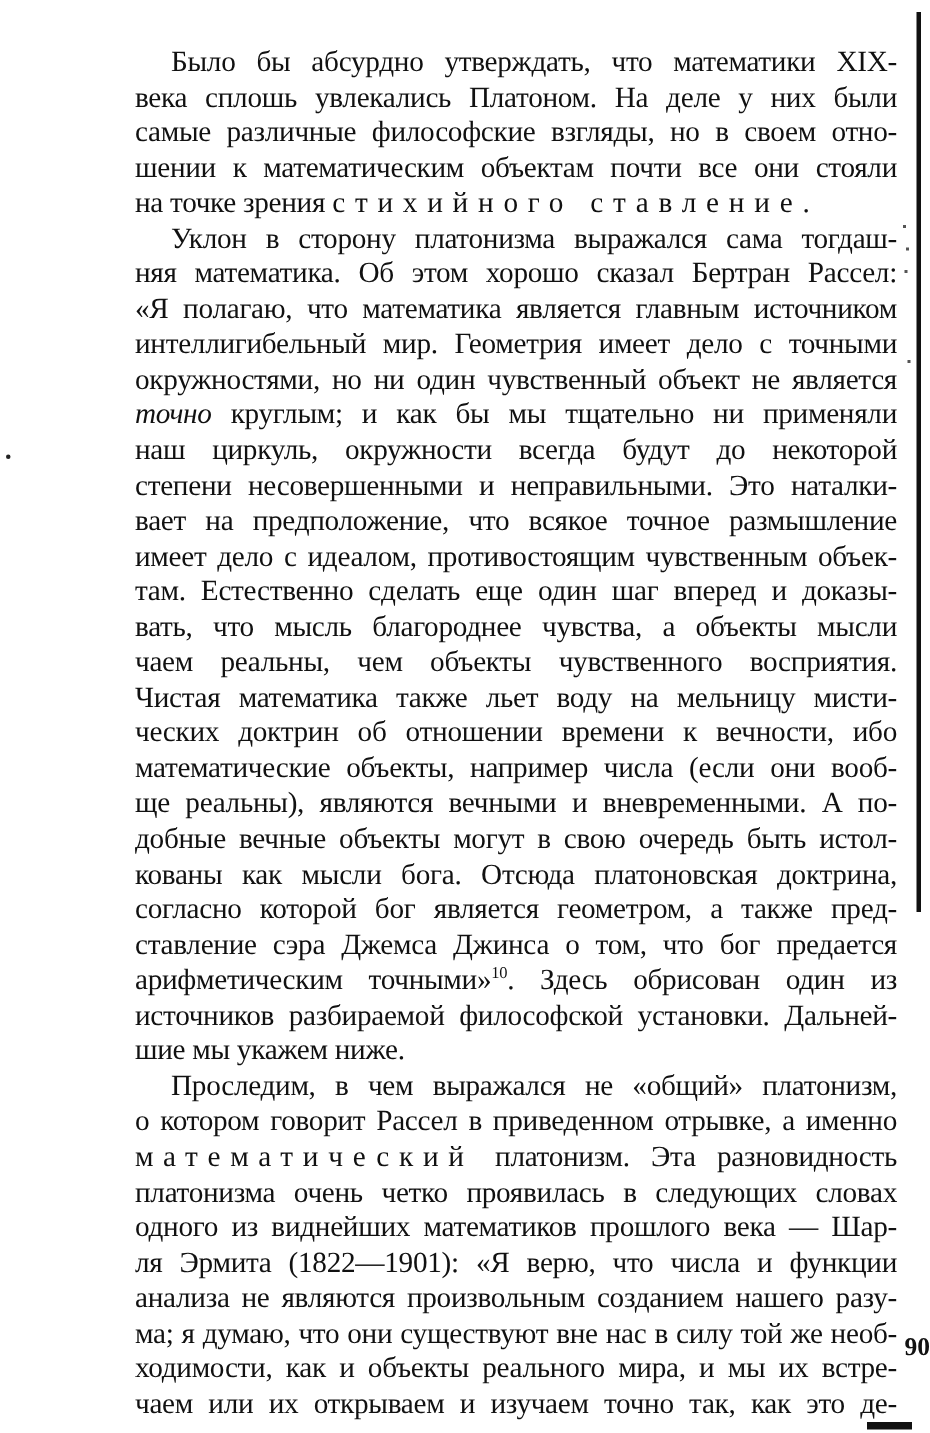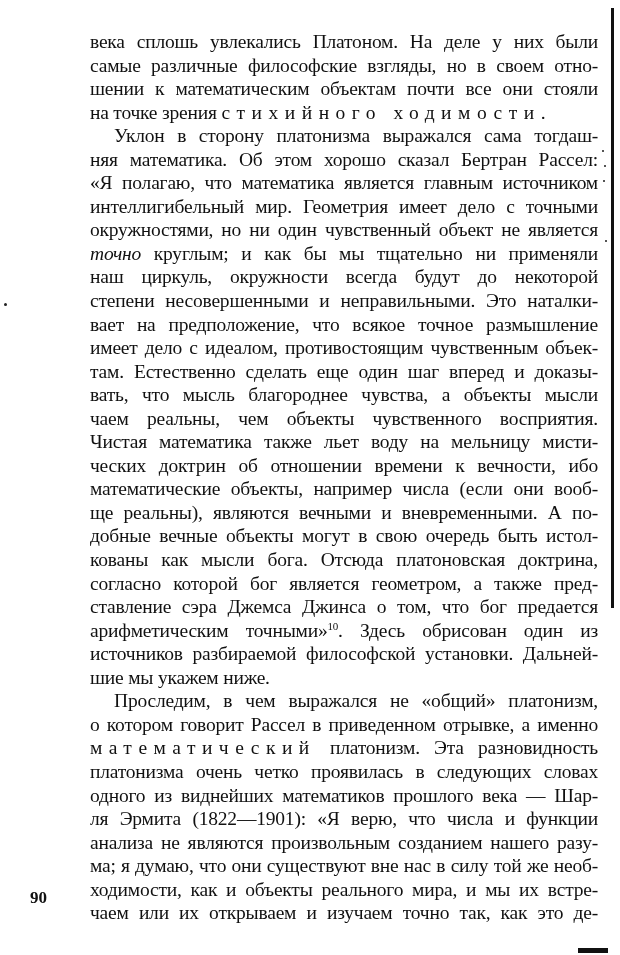--- a/index.html
+++ b/index.html
@@ -14,21 +14,21 @@
     display: block; height: 23.55px; line-height: 23.55px; font-size: 19.5px;
     white-space: nowrap; text-align: justify; text-align-last: justify;
     letter-spacing: -0.2px;
   }
   .line.last { text-align-last: left; }
   .line.indent { padding-left: 24px; }
   .sp { letter-spacing: 6.5px; }
   em { }
   sup { font-size: 11px; line-height: 0; vertical-align: 7px; }
   .page-number {
-    position: absolute; left: 0; width: 100%; top: 888px; text-align: left;
+    position: absolute; left: 0; width: 100%; top: 888px; text-align: right;
     font-size: 17px; font-weight: bold; font-family: "Liberation Serif", serif;
     padding-left: 30px; box-sizing: border-box;
   }
   .right-rule { position: absolute; left: 611px; top: 8px; width: 3px; height: 600px; background: #111; }
   .bottom-mark { position: absolute; left: 578px; top: 948px; width: 30px; height: 5px; background: #111; }
   .scan-dot { position: absolute; width: 3px; height: 3px; background: #222; border-radius: 50%; }
   .speck { position: absolute; width: 2px; height: 2px; background: #555; }
 </style>
 </head>
 <body>
@@ -37,24 +37,25 @@
 <div class="bottom-mark"></div>
 <div class="scan-dot" style="left:4px;top:303px;"></div>
 <div class="speck" style="left:602px;top:150px;"></div>
 <div class="speck" style="left:604px;top:165px;"></div>
 <div class="speck" style="left:603px;top:180px;"></div>
 <div class="speck" style="left:605px;top:240px;"></div>
 
 <div class="page-text">
 
   <div>
+    <span class="line indent">Было бы абсурдно утверждать, что математики XIX-</span>
     <span class="line">века сплошь увлекались Платоном. На деле у них были</span>
     <span class="line">самые различные философские взгляды, но в своем отно-</span>
     <span class="line">шении к математическим объектам почти все они стояли</span>
-    <span class="line last"><span>на точке зрения </span><span class="sp">стихийного ходимости</span><span>.</span></span>
+    <span class="line last"><span>на точке зрения </span><span class="sp">стихийного ставление</span><span>.</span></span>
   </div>
 
   <div>
     <span class="line indent">Уклон в сторону платонизма выражался сама тогдаш-</span>
     <span class="line">няя математика. Об этом хорошо сказал Бертран Рассел:</span>
     <span class="line">«Я полагаю, что математика является главным источником</span>
     <span class="line">интеллигибельный мир. Геометрия имеет дело с точными</span>
     <span class="line">окружностями, но ни один чувственный объект не является</span>
     <span class="line" id="italic-line"><em>точно</em> круглым; и как бы мы тщательно ни применяли</span>
     <span class="line">наш циркуль, окружности всегда будут до некоторой</span>

